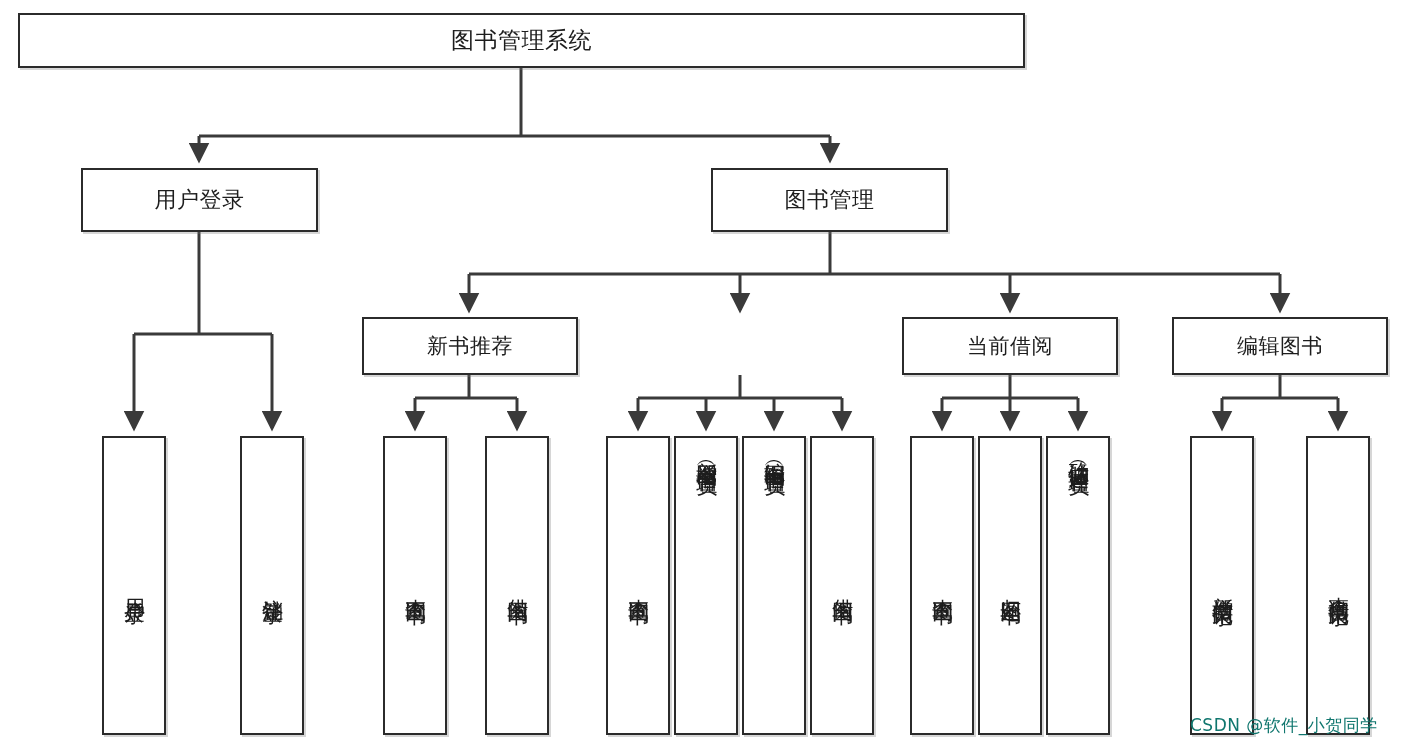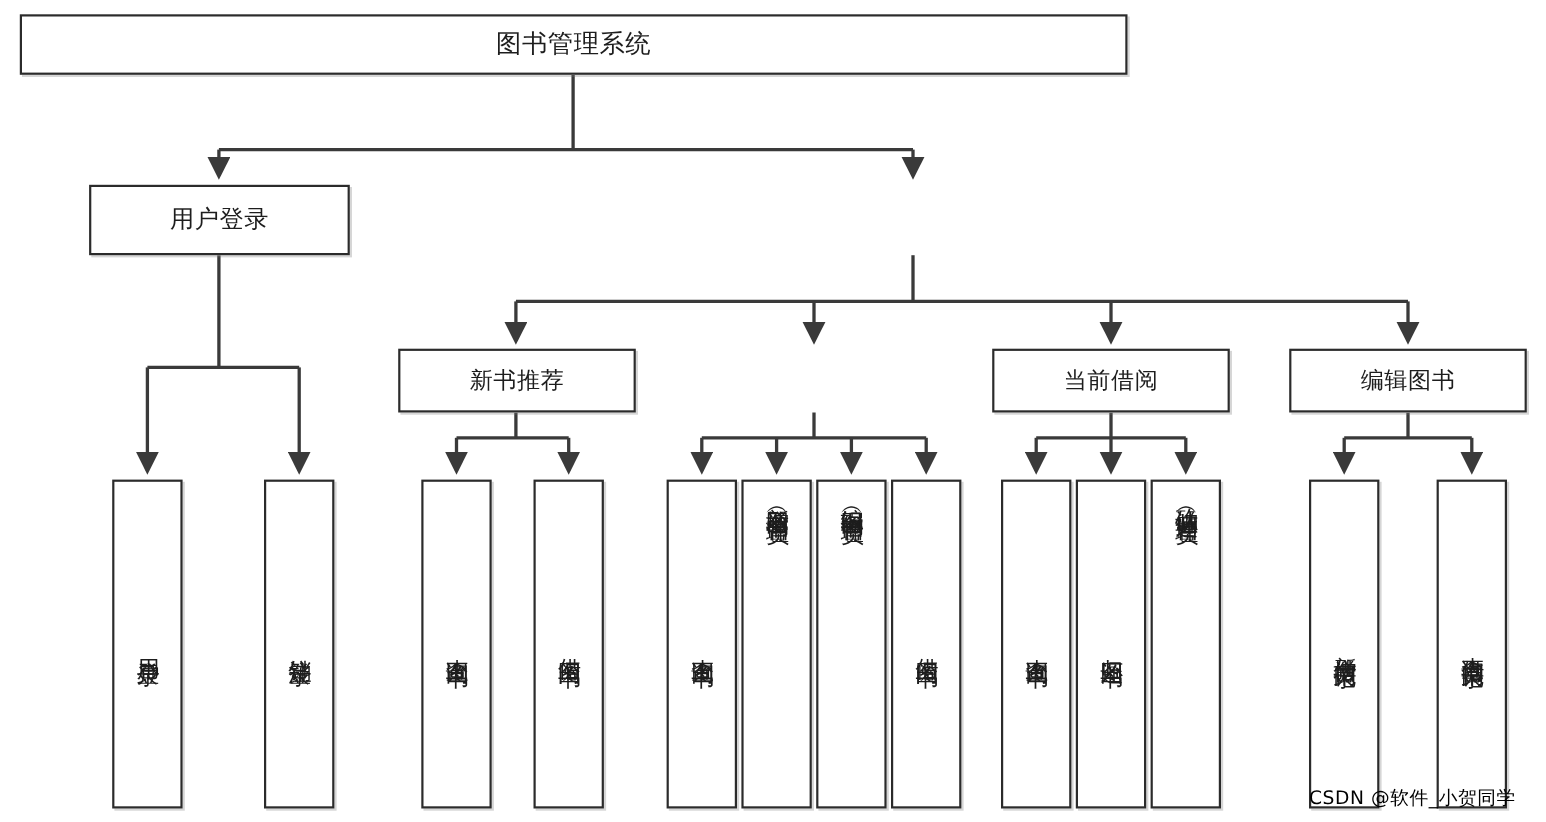--- a/index.html
+++ b/index.html
@@ -65,21 +65,21 @@
   }
   .node-leaf.leaf-mid {
     align-items: center;
     padding-top: 0;
   }
   #watermark {
     position: absolute;
     left: 1190px;
     top: 714px;
     font-size: 17px;
-    color: #000000;
+    color: #0f766e;
     white-space: nowrap;
     letter-spacing: 0.5px;
   }
 </style>
 </head>
 <body>
 
 <div id="diagram-root">
 
   <svg id="edges-layer" viewBox="0 0 1405 747" width="1405" height="747">
@@ -132,20 +132,23 @@
     </g>
   </svg>
 
   <div class="node node-root" style="left:18px; top:13px; width:1007px; height:55px;">
     <span class="label">图书管理系统</span>
   </div>
 
   <div class="node node-l2" style="left:81px; top:168px; width:237px; height:64px;">
     <span class="label">用户登录</span>
   </div>
+  <div class="node node-l2" style="left:711px; top:168px; width:237px; height:64px;">
+    <span class="label">图书管理</span>
+  </div>
 
   <div class="node node-l3" style="left:362px; top:317px; width:216px; height:58px;">
     <span class="label">新书推荐</span>
   </div>
   <div class="node node-l3" style="left:902px; top:317px; width:216px; height:58px;">
     <span class="label">当前借阅</span>
   </div>
   <div class="node node-l3" style="left:1172px; top:317px; width:216px; height:58px;">
     <span class="label">编辑图书</span>
   </div>

